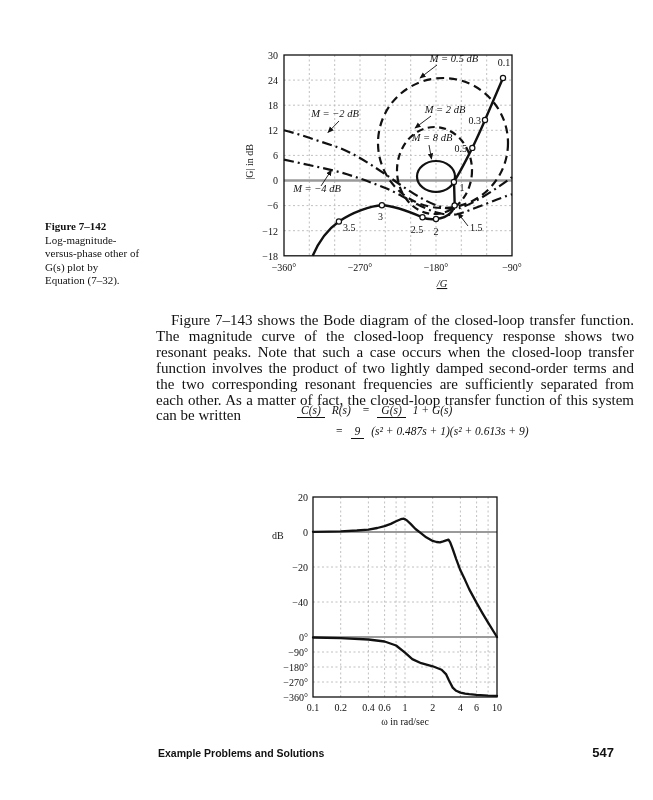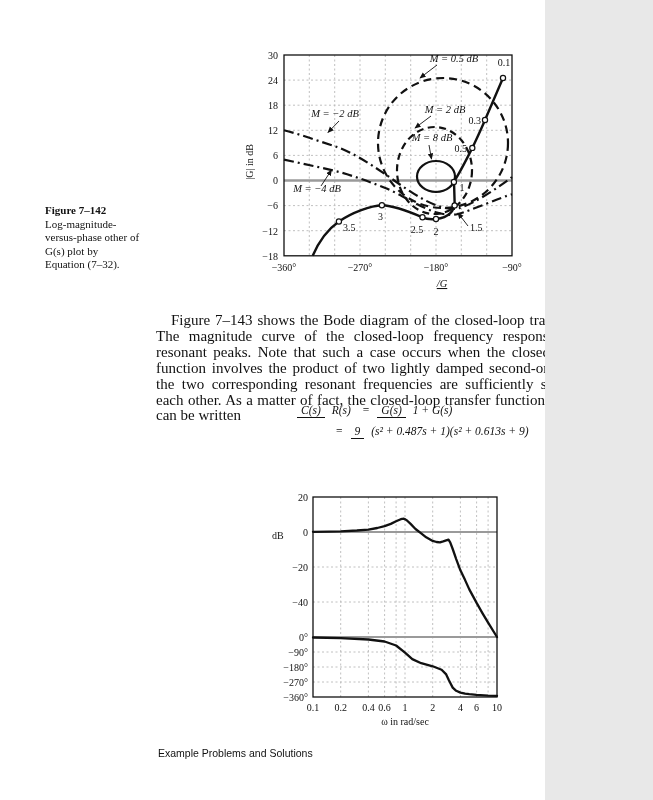--- a/index.html
+++ b/index.html
@@ -1,35 +1,35 @@
 <!DOCTYPE html>
 <html><head>
 <meta charset="utf-8">
 <style>
   html,body{margin:0;padding:0;background:#e8e8e8;}
-  #page{position:relative;width:545px;height:800px;background:#ffffff;overflow:hidden;
+  #page{position:relative;width:653px;height:800px;background:#ffffff;overflow:hidden;
         font-family:"Liberation Serif", serif;color:#111;}
   .abs{position:absolute;}
   
   .caption{width:112px;font-size:11px;line-height:13.6px;}
   .caption .cap-title{font-weight:bold;}
   
   #body-par{width:478px;font-size:15px;line-height:15.9px;text-align:justify;text-indent:15px;}
   
   .eqrow{display:flex;align-items:center;gap:7px;font-size:11.5px;}
   .frac{display:inline-block;text-align:center;vertical-align:middle;font-style:italic;}
   .frac .num{padding:0 4px 1px 4px;border-bottom:1px solid #111;}
   .frac .den{padding:1px 4px 0 4px;}
   .eqsign{font-style:normal;padding:0 1px;}
   .eq2row{margin-top:9px;}
   .eq1spacer{display:inline-block;width:31px;}
   
   #footer{left:158px;top:745px;width:456px;display:flex;justify-content:space-between;align-items:baseline;
           font-family:"Liberation Sans", sans-serif;}
-  #footer .fl{font-weight:normal;font-size:10.5px;}
+  #footer .fl{font-weight:bold;font-size:10.5px;}
   #footer .fr{font-weight:bold;font-size:13px;}
   
   svg text{font-family:"Liberation Serif", serif;fill:#111;}
   .tick{font-size:10px;}
   .mlab{font-size:10.5px;font-style:italic;}
   .flab{font-size:10px;}
   .axlab{font-size:10.5px;}
 </style>
 </head>
 <body>
@@ -122,21 +122,21 @@
     <text class="flab" x="241" y="79" text-anchor="end">0.3</text>
     <text class="flab" x="227" y="107" text-anchor="end">0.5</text>
     <text class="flab" x="219.5" y="146" text-anchor="start">1</text>
     <text class="flab" x="230" y="186" text-anchor="start">1.5</text>
     <text class="flab" x="196" y="189.5" text-anchor="middle">2</text>
     <text class="flab" x="177" y="187.5" text-anchor="middle">2.5</text>
     <text class="flab" x="140.5" y="174.5" text-anchor="middle">3</text>
     <text class="flab" x="103" y="186" text-anchor="start">3.5</text>
   </svg>
 
-  <div class="abs caption" style="left:45px;top:204px;">
+  <div class="abs caption" style="left:45px;top:220px;">
     <div class="cap-title">Figure 7–142</div>
     <div>Log-magnitude-</div>
     <div>versus-phase other of</div>
     <div>G(s) plot by</div>
     <div>Equation (7–32).</div>
   </div>
 
   <div id="body-par" class="abs" style="left:156px;top:313px;">Figure 7–143 shows the Bode diagram of the closed-loop transfer function. The magnitude curve of the closed-loop frequency response shows two resonant peaks. Note that such a case occurs when the closed-loop transfer function involves the product of two lightly damped second-order terms and the two corresponding resonant frequencies are sufficiently separated from each other. As a matter of fact, the closed-loop transfer function of this system can be written</div>
 
   <div class="abs" style="left:253px;top:404px;margin-left:44px;">

